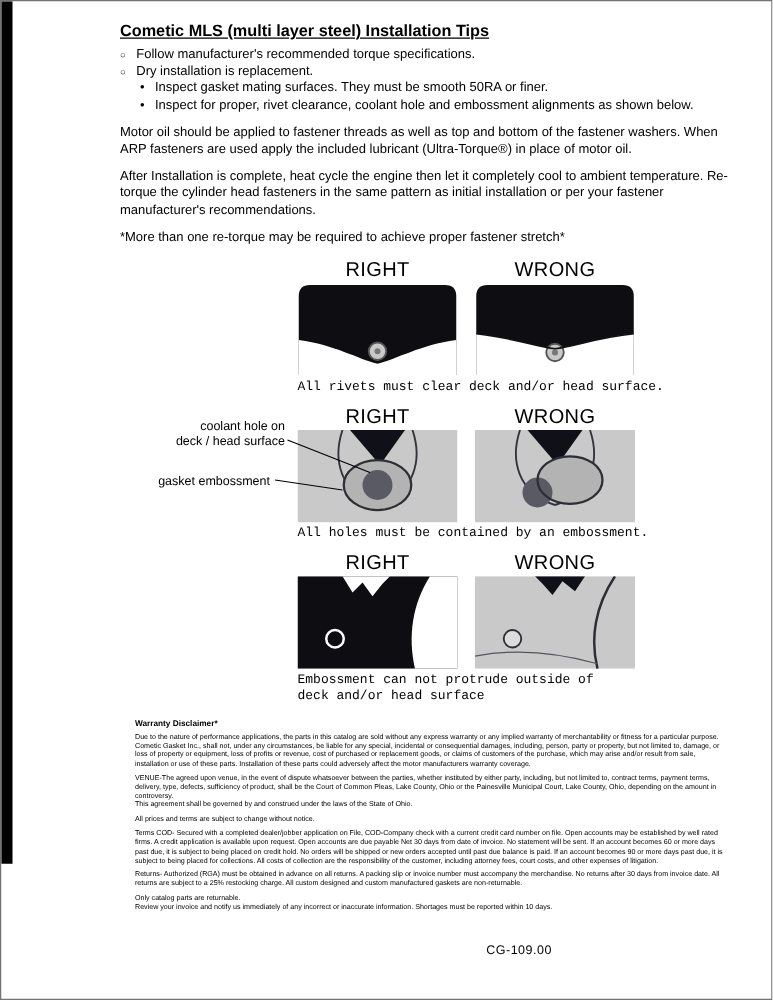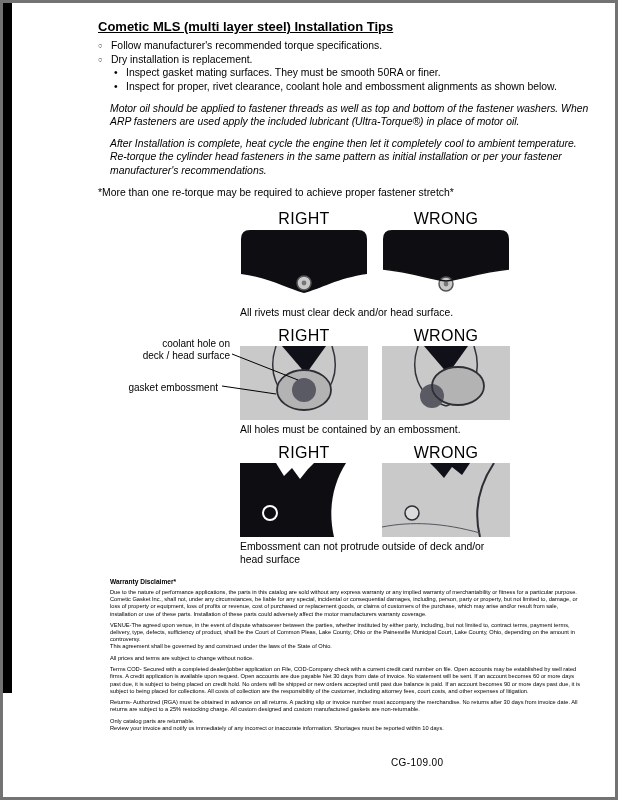--- a/index.html
+++ b/index.html
@@ -1,44 +1,44 @@
 <!DOCTYPE html>
 <html><head>
 <meta charset="utf-8">
 <style>
   html,body { margin:0; padding:0; background:#ffffff; }
   .page {
     position:relative; width:618px; height:800px; box-sizing:border-box;
-    background:#ffffff; border:3px solid #737373; overflow:hidden;
+    background:#ffffff; border:1px solid #737373; overflow:hidden;
     font-family:"Liberation Sans", sans-serif; color:#000;
   }
   .spine { position:absolute; left:0; top:0; width:9px; height:690px; background:#000; }
   .content { position:absolute; left:95px; top:16px; width:492px; }
 
   .title { font-size:13px; font-weight:bold; text-decoration:underline; margin:0 0 6px 0; }
 
   ul.tips { list-style:none; margin:0 0 8px 0; padding:0; font-size:10.4px; line-height:1.22; }
   ul.tips li { position:relative; padding-left:13px; margin:1px 0; }
   ul.tips li.main::before { content:"\25CB"; position:absolute; left:0; top:1px; font-size:7.5px; }
   ul.tips li.sub { padding-left:28px; }
   ul.tips li.sub::before { content:"\2022"; position:absolute; left:16px; top:0; font-size:10.4px; }
 
   .diesel-heading { font-size:12px; font-weight:bold; margin:8px 0 8px 0; }
-  .para { font-size:10.4px; line-height:1.3; margin:0 0 8px 12px;font-style:italic; }
+  .para { font-size:10.4px; line-height:1.3; margin:0 0 8px 0; }
   .note { font-size:10.4px; margin:10px 0 12px 0; }
 
   .figures { margin-top:2px; }
   .fig { margin-bottom:8px; }
   .fig-head { display:flex; gap:14px; margin-left:142px; margin-bottom:1px; }
   .fig-head span { width:128px; text-align:center; font-size:16px; letter-spacing:0.3px; }
   .fig-row { display:flex; }
   .fig-gutter { width:142px; flex:none; position:relative; }
   .panels { display:flex; gap:14px; }
   .panel { width:128px; height:74px; flex:none; display:block; }
-  .fig-caption { font-size:10.4px; margin:3px 0 0 142px; line-height:1.25; }
+  .fig-caption { font-size:10.4px; margin:3px 0 0 142px; line-height:1.25;font-family:Liberation Mono, monospace; }
   .caption-narrow { width:250px; }
 
   .coolant-label { position:absolute; top:-8px; right:10px; font-size:10px; line-height:1.15;
                    text-align:right; white-space:pre-line; }
   .emboss-label { position:absolute; top:36px; right:22px; font-size:10px; }
   .fig2-lines { position:absolute; left:0; top:0; overflow:visible; z-index:3; pointer-events:none; }
 
   .warranty { margin:12px 0 0 12px; width:476px; }
   .warranty-heading { font-size:6.6px; font-weight:bold; margin:0 0 4px 0; }
   .warranty p { font-size:5.7px; line-height:1.24; margin:0 0 4.5px 0; white-space:pre-line; }

